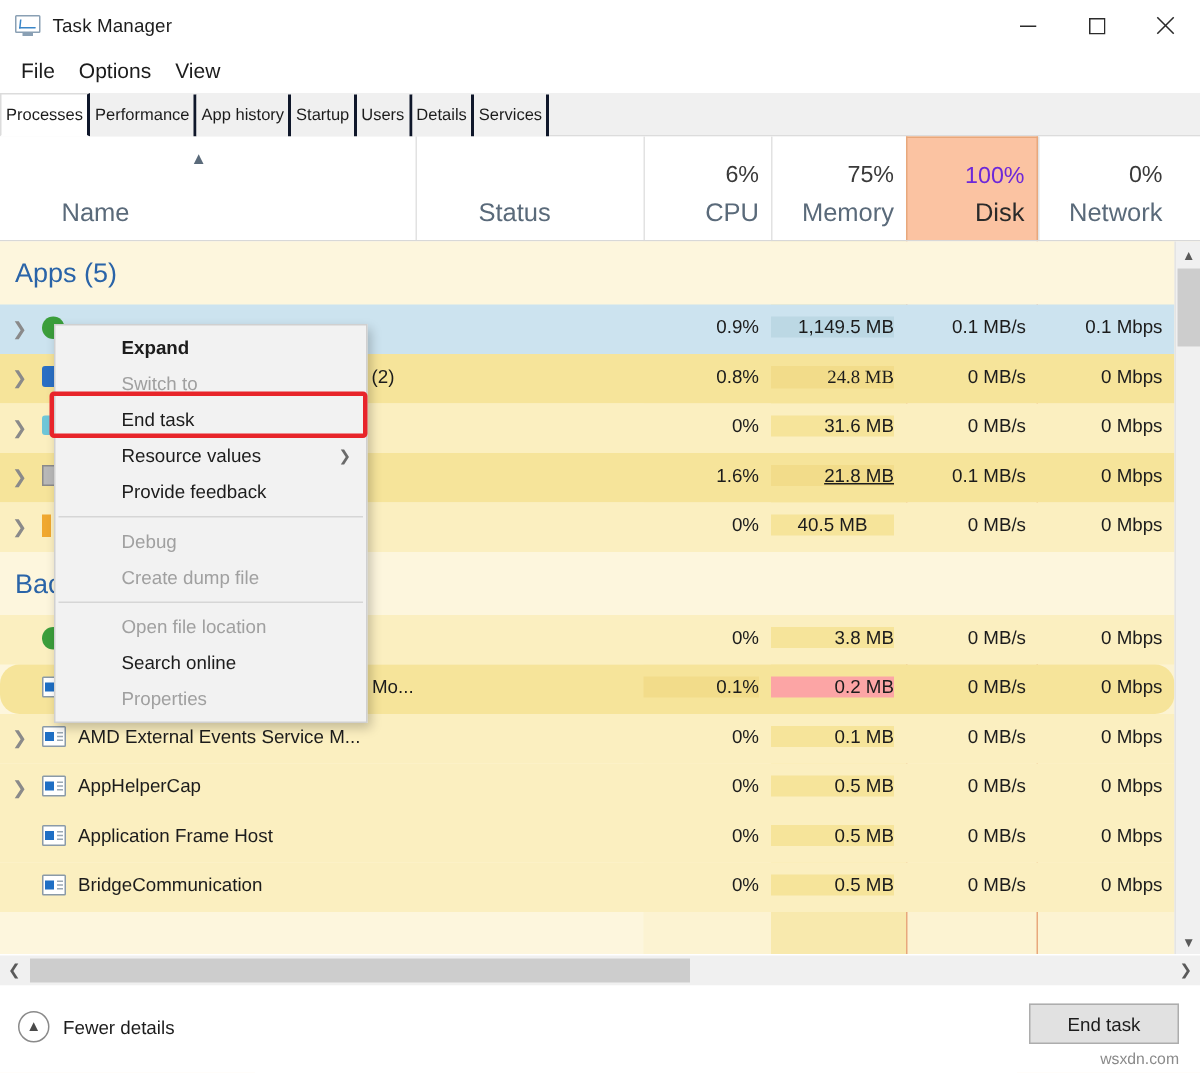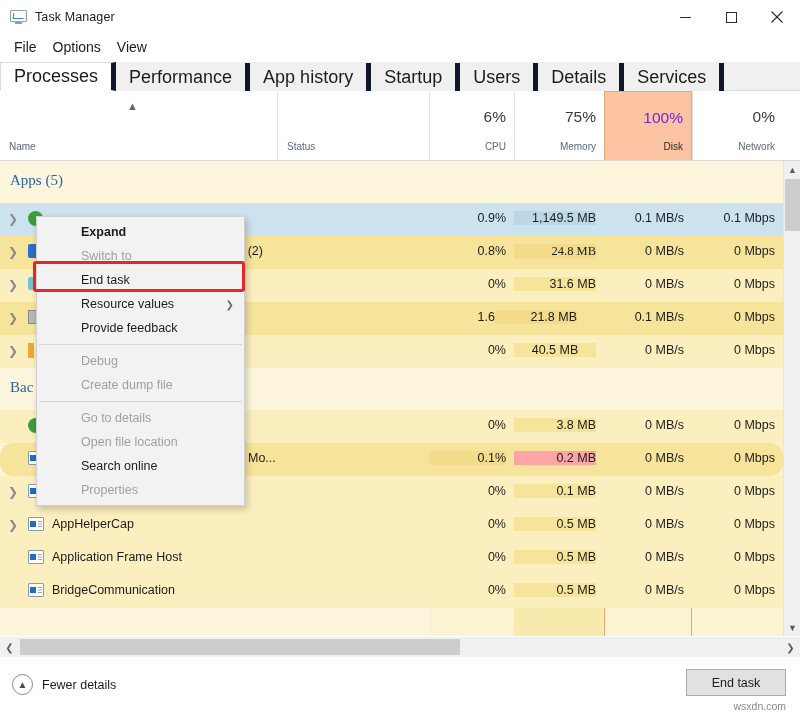--- a/index.html
+++ b/index.html
@@ -76,25 +76,25 @@
   .tabstrip {
     position: absolute; top: 62px; left: 0;
     width: 800px; height: 29px;
     background: #f0f0f0;
     border-bottom: 1px solid #dcdcdc;
     display: flex; align-items: flex-end;
     padding-left: 0;
   }
   .tab {
     height: 28px;
-    padding: 0 13px;
+    padding: 0 3px;
     display: flex; align-items: center;
-    font-size: 18px; color: #1c1c1c;
+    font-size: 11px; color: #1c1c1c;
     background: #f0f0f0;
-    border-right: 5px solid #0f172a;
+    border-right: 2px solid #0f172a;
     position: relative; top: 1px;
   }
   .tab:first-child { border-left: 1px solid #dcdcdc; }
   .tab.active {
     background: #ffffff;
     border-top: 1px solid #dcdcdc;
     border-bottom: 1px solid #ffffff;
     height: 29px;
   }
 
@@ -109,21 +109,21 @@
     position: absolute; top: 0; height: 69px;
     border-left: 1px solid #e2e2e2;
   }
   .ch.noline { border-left: none; }
   .ch .pct {
     position: absolute; right: 8px; top: 17px;
     font-size: 15.5px; color: #3a3a3a;
   }
   .ch .nm {
     position: absolute; bottom: 8px;
-    font-size: 10px; color: #5a6a7a;
+    font-size: 17px; color: #5a6a7a; margin-left: 32px;
   }
   .ch .nm.r { right: 8px; }
   .ch .nm.l { left: 9px; }
   .ch.hot {
     background: #fbc3a2;
     border: 1px solid #e8a87c;
     border-bottom: none;
   }
   .ch.hot .pct { color: #6d28d9; }
   .ch.hot .nm { color: #2a2a2a; }
@@ -165,23 +165,22 @@
   .row .cell {
     position: absolute; top: 8px;
     font-size: 12.5px; color: #1c1c1c;
     text-align: right;
   }
   .grouphdr {
     position: absolute; left: 0; width: 783px; height: 42px;
   }
   .grouphdr .lbl {
     position: absolute; left: 10px; top: 11px;
-    font-size: 15px; color: #2a64a8;
+    font-size: 18px; color: #2a64a8;
     white-space: nowrap;
-    font-family: Liberation Serif, serif;
   }
 
   
   .ic-win { width:16px; height:14px; border:1.5px solid #8a9aa8; background:#fff; position:relative; border-radius:1px; }
   .ic-win::before { content:""; position:absolute; left:1px; top:2.5px; width:6px; height:6px; background:#1f6fc4; }
   .ic-win::after { content:""; position:absolute; left:9px; top:2.5px; width:4px; height:1px; background:#9aa8b4; box-shadow:0 2.5px 0 #9aa8b4, 0 5px 0 #9aa8b4; }
   .ic-green { width:15px; height:15px; border-radius:50%; background:#3b9e3b; }
   .ic-blue { width:14px; height:14px; background:#2a6fc4; border-radius:2px; }
   .ic-teal { width:13px; height:13px; background:#6ec6d8; border-radius:2px; }
   .ic-gray { width:12px; height:14px; background:#b8b8b8; border:1px solid #8a8a8a; }
@@ -412,21 +411,21 @@
       <div class="cell" style="left:692px; width:83px;">0 Mbps</div>
     </div>
 
     <div class="row" style="top:141px; background:#f6e49a;">
       <div class="chev">❯</div>
       <div class="ico">
           <div class="ic-gray"></div>
         </div>
       <div class="nm"></div>
       <div class="cell" style="left:429px; width:77px;">1.6%</div>
-      <div class="cell" style="left:495px; width:82px; background:#f2dc8a;">21.8 MB</div>
+      <div class="cell" style="left:514px; width:82px; background:#f2dc8a;text-decoration:underline;">21.8 MB</div>
       <div class="cell" style="left:604px; width:80px; background:#f6e49a;">0.1 MB/s</div>
       <div class="cell" style="left:692px; width:83px;">0 Mbps</div>
     </div>
 
     <div class="row" style="top:174px; background:#fbefc0;">
       <div class="chev">❯</div>
       <div class="ico">
           <div class="ic-amber"></div>
         </div>
       <div class="nm"></div>
@@ -537,21 +536,20 @@
     <div class="ctxitem">End task</div>
     <div class="ctxitem">
       <span>Resource values</span>
       <span class="sub">❯</span>
     </div>
     <div class="ctxitem">Provide feedback</div>
     <div class="ctxsep"></div>
     <div class="ctxitem disabled">Debug</div>
     <div class="ctxitem disabled">Create dump file</div>
     <div class="ctxsep"></div>
-    <div class="ctxitem disabled">Go to details</div>
     <div class="ctxitem disabled">Open file location</div>
     <div class="ctxitem">Search online</div>
     <div class="ctxitem disabled">Properties</div>
   </div>
 
   <div class="redbox"></div>
 
 </div>
 
 </body></html>

